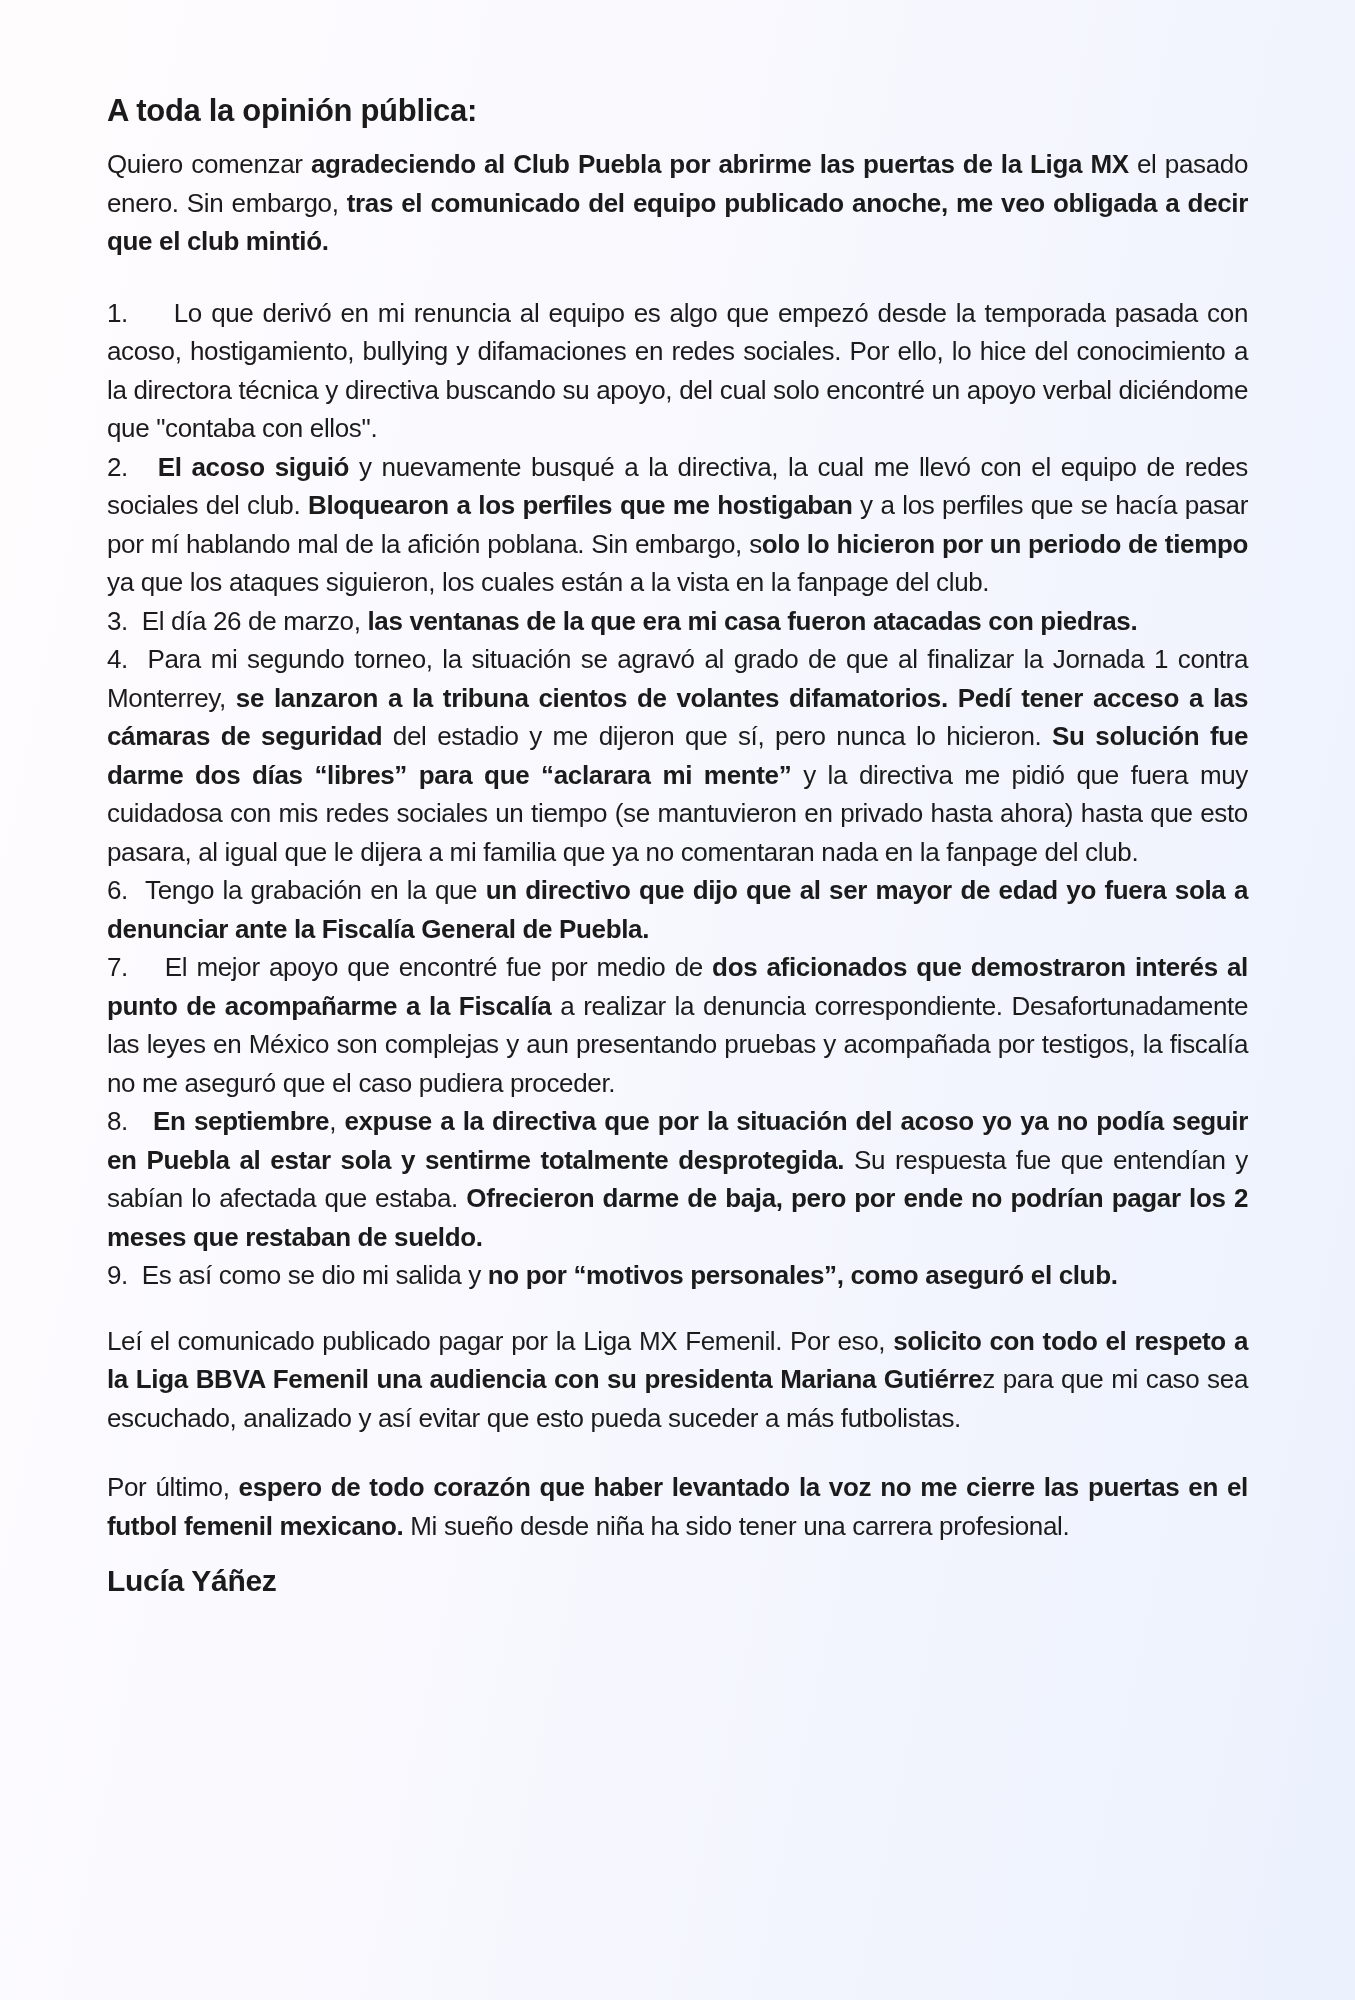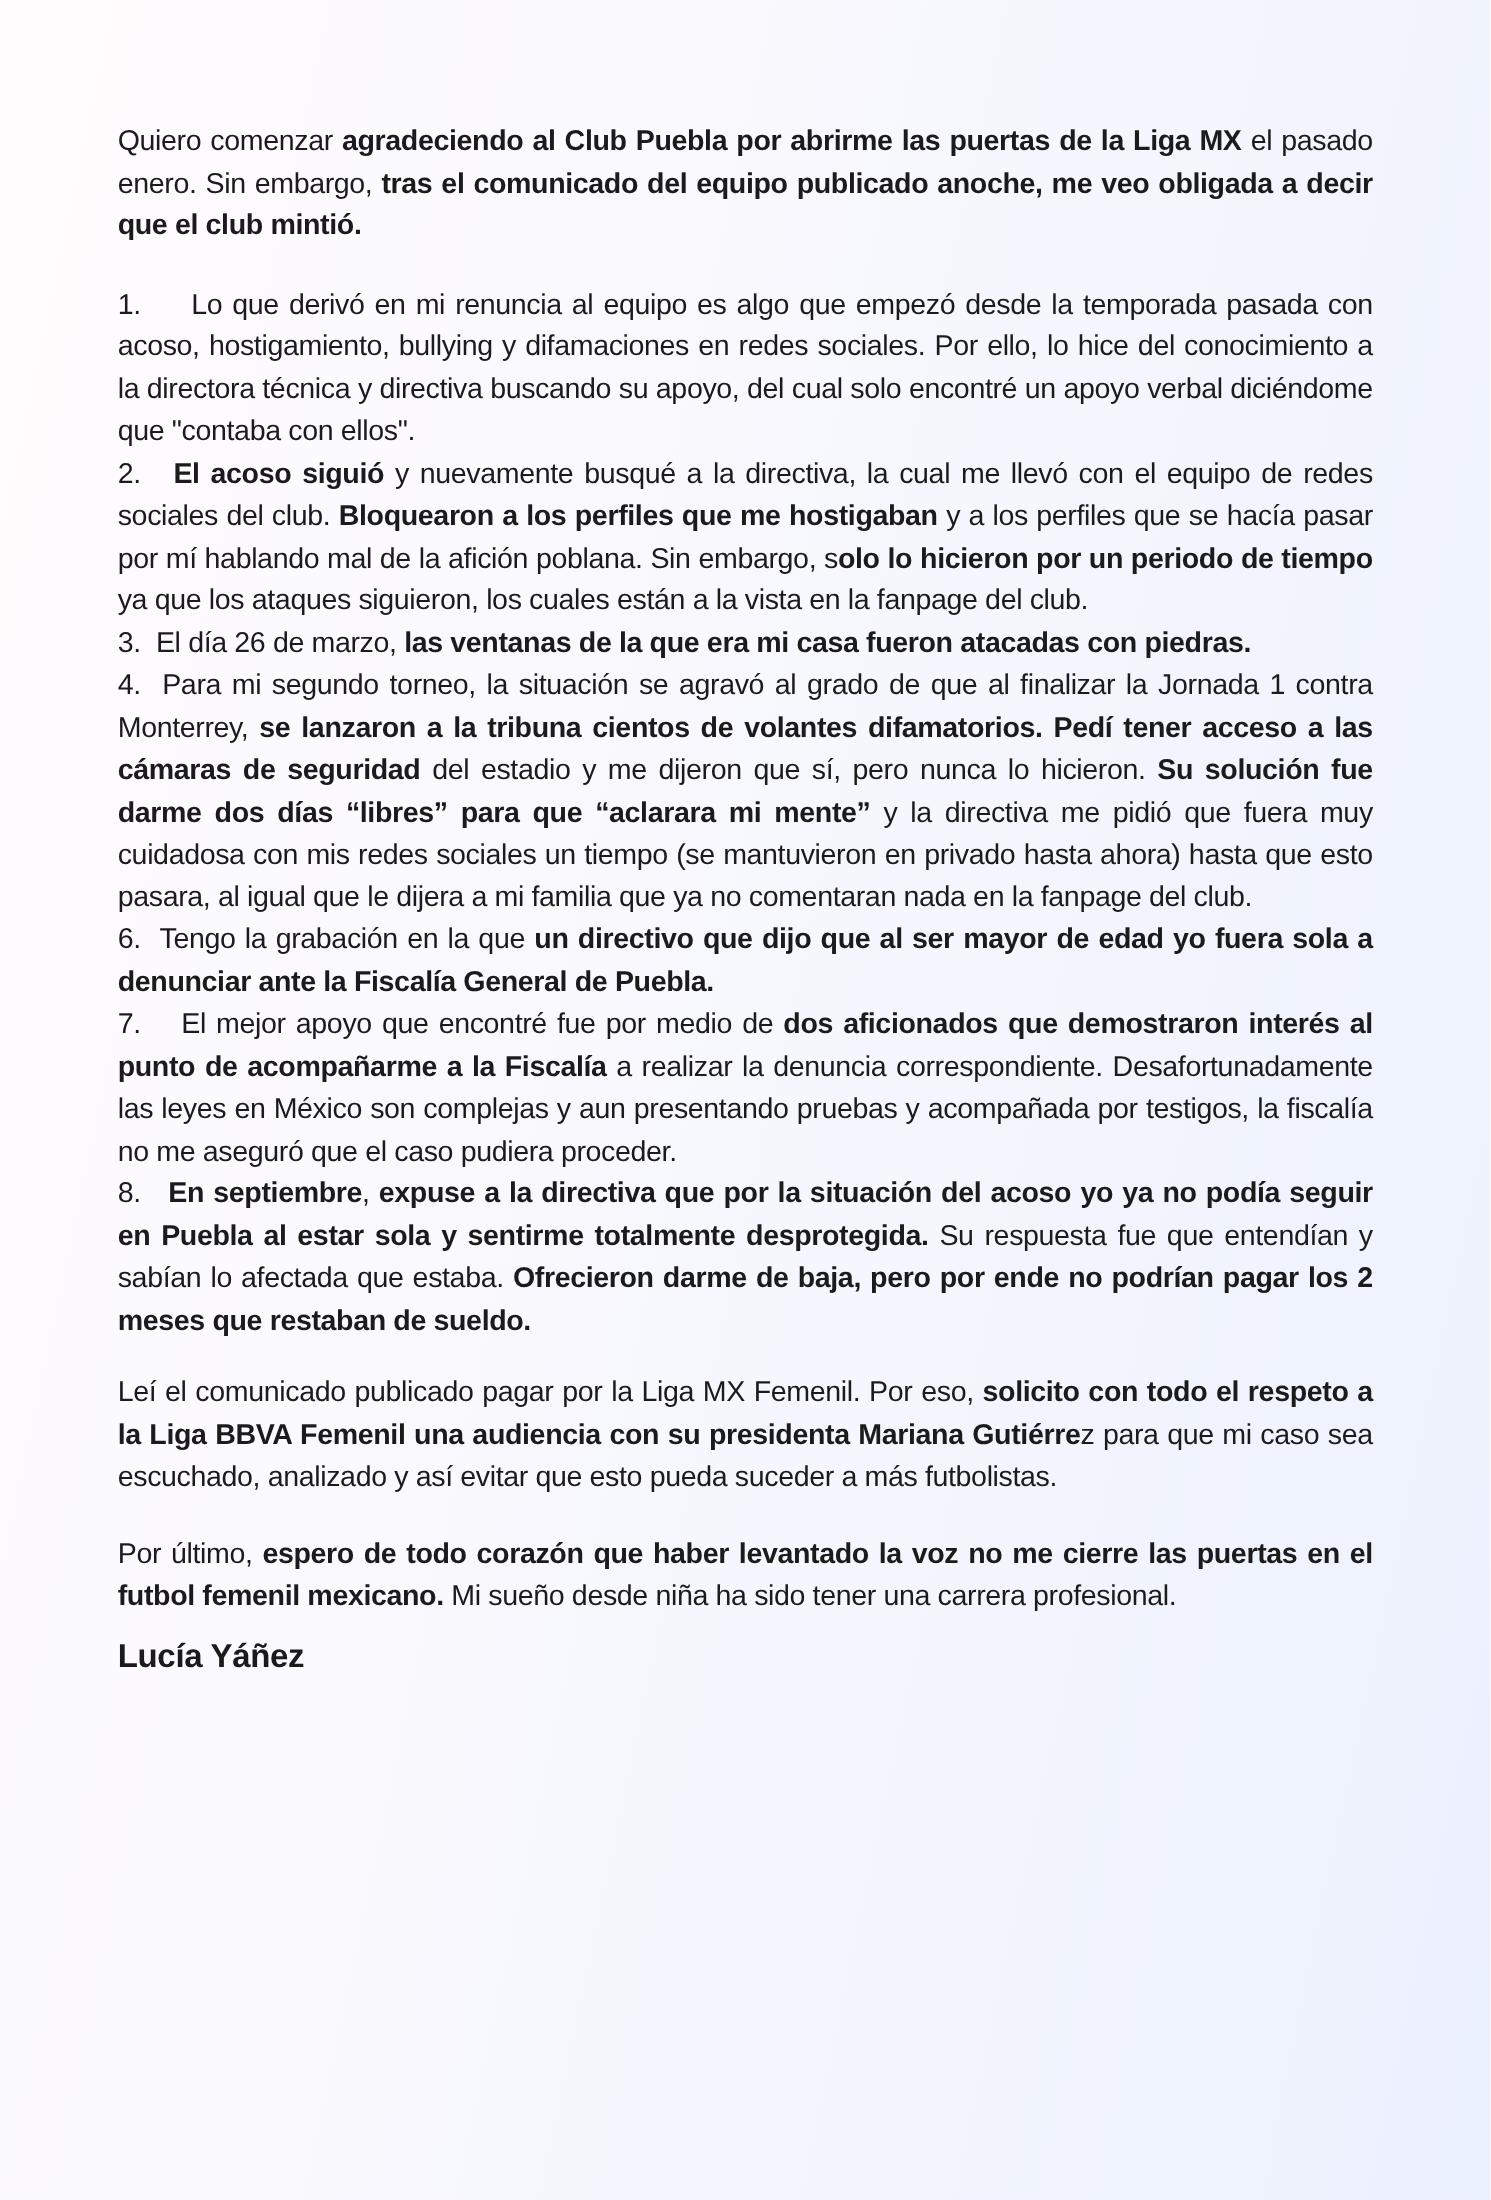--- a/index.html
+++ b/index.html
@@ -52,32 +52,34 @@
     letter-spacing:-0.3px;
   }
   .b{font-weight:700;}
   .i{font-style:italic;}
 </style>
 </head>
 <body>
 
 <main class="page">
 
+  <h1 class="title">A toda la opinión pública:</h1>
 
 
   <p class="para gratitude"><span>Quiero comenzar </span><span class="b">agradeciendo al Club Puebla por abrirme las puertas de la Liga MX</span><span> el pasado enero. Sin embargo, </span><span class="b">tras el comunicado del equipo publicado anoche, me veo obligada a decir que el club mintió.</span></p>
 
   <section class="items">
     <p class="item"><span>1.&nbsp;&nbsp;&nbsp;&nbsp;&nbsp;Lo que derivó en mi renuncia al equipo es algo que empezó desde la temporada pasada con acoso, hostigamiento, bullying y difamaciones en redes sociales. Por ello, lo hice del conocimiento a la directora técnica y directiva buscando su apoyo, del cual solo encontré un apoyo verbal diciéndome que "contaba con ellos".</span></p>
     <p class="item"><span>2.&nbsp;&nbsp;&nbsp;</span><span class="b">El acoso siguió</span><span> y nuevamente busqué a la directiva, la cual me llevó con el equipo de redes sociales del club. </span><span class="b">Bloquearon a los perfiles que me hostigaban</span><span> y a los perfiles que se hacía pasar por mí hablando mal de la afición poblana. Sin embargo, s</span><span class="b">olo lo hicieron por un periodo de tiempo</span><span> ya que los ataques siguieron, los cuales están a la vista en la fanpage del club.</span></p>
     <p class="item"><span>3.&nbsp;&nbsp;El día 26 de marzo, </span><span class="b">las ventanas de la que era mi casa fueron atacadas con piedras.</span></p>
     <p class="item"><span>4.&nbsp;&nbsp;Para mi segundo torneo, la situación se agravó al grado de que al finalizar la Jornada 1 contra Monterrey, </span><span class="b">se lanzaron a la tribuna cientos de volantes difamatorios. Pedí tener acceso a las cámaras de seguridad</span><span> del estadio y me dijeron que sí, pero nunca lo hicieron. </span><span class="b">Su solución fue darme dos días “libres” para que “aclarara mi mente”</span><span> y la directiva me pidió que fuera muy cuidadosa con mis redes sociales un tiempo (se mantuvieron en privado hasta ahora) hasta que esto pasara, al igual que le dijera a mi familia que ya no comentaran nada en la fanpage del club.</span></p>
     <p class="item"><span>6.&nbsp;&nbsp;Tengo la grabación en la que </span><span class="b">un directivo que dijo que al ser mayor de edad yo fuera sola a denunciar ante la Fiscalía General de Puebla.</span></p>
     <p class="item"><span>7.&nbsp;&nbsp;&nbsp;&nbsp;El mejor apoyo que encontré fue por medio de </span><span class="b">dos aficionados que demostraron interés al punto de acompañarme a la Fiscalía</span><span> a realizar la denuncia correspondiente. Desafortunadamente las leyes en México son complejas y aun presentando pruebas y acompañada por testigos, la fiscalía no me aseguró que el caso pudiera proceder.</span></p>
     <p class="item"><span>8.&nbsp;&nbsp;&nbsp;</span><span class="b">En septiembre</span><span>, </span><span class="b">expuse a la directiva que por la situación del acoso yo ya no podía seguir en Puebla al estar sola y sentirme totalmente desprotegida.</span><span> Su respuesta fue que entendían y sabían lo afectada que estaba. </span><span class="b">Ofrecieron darme de baja, pero por ende no podrían pagar los 2 meses que restaban de sueldo.</span></p>
+    <p class="item"><span>9.&nbsp;&nbsp;Es así como se dio mi salida y </span><span class="b">no por “motivos personales”, como aseguró el club.</span></p>
   </section>
 
   <p class="para request"><span>Leí el comunicado publicado pagar por la Liga MX Femenil. Por eso, </span><span class="b">solicito con todo el respeto a la Liga BBVA Femenil una audiencia con su presidenta Mariana Gutiérre</span><span>z para que mi caso sea escuchado, analizado y así evitar que esto pueda suceder a más futbolistas.</span></p>
 
   <p class="para closing"><span>Por último, </span><span class="b">espero de todo corazón que haber levantado la voz no me cierre las puertas en el futbol femenil mexicano.</span><span> Mi sueño desde niña ha sido tener una carrera profesional.</span></p>
 
 
   <div class="signature">Lucía Yáñez</div>
 
 </main>

